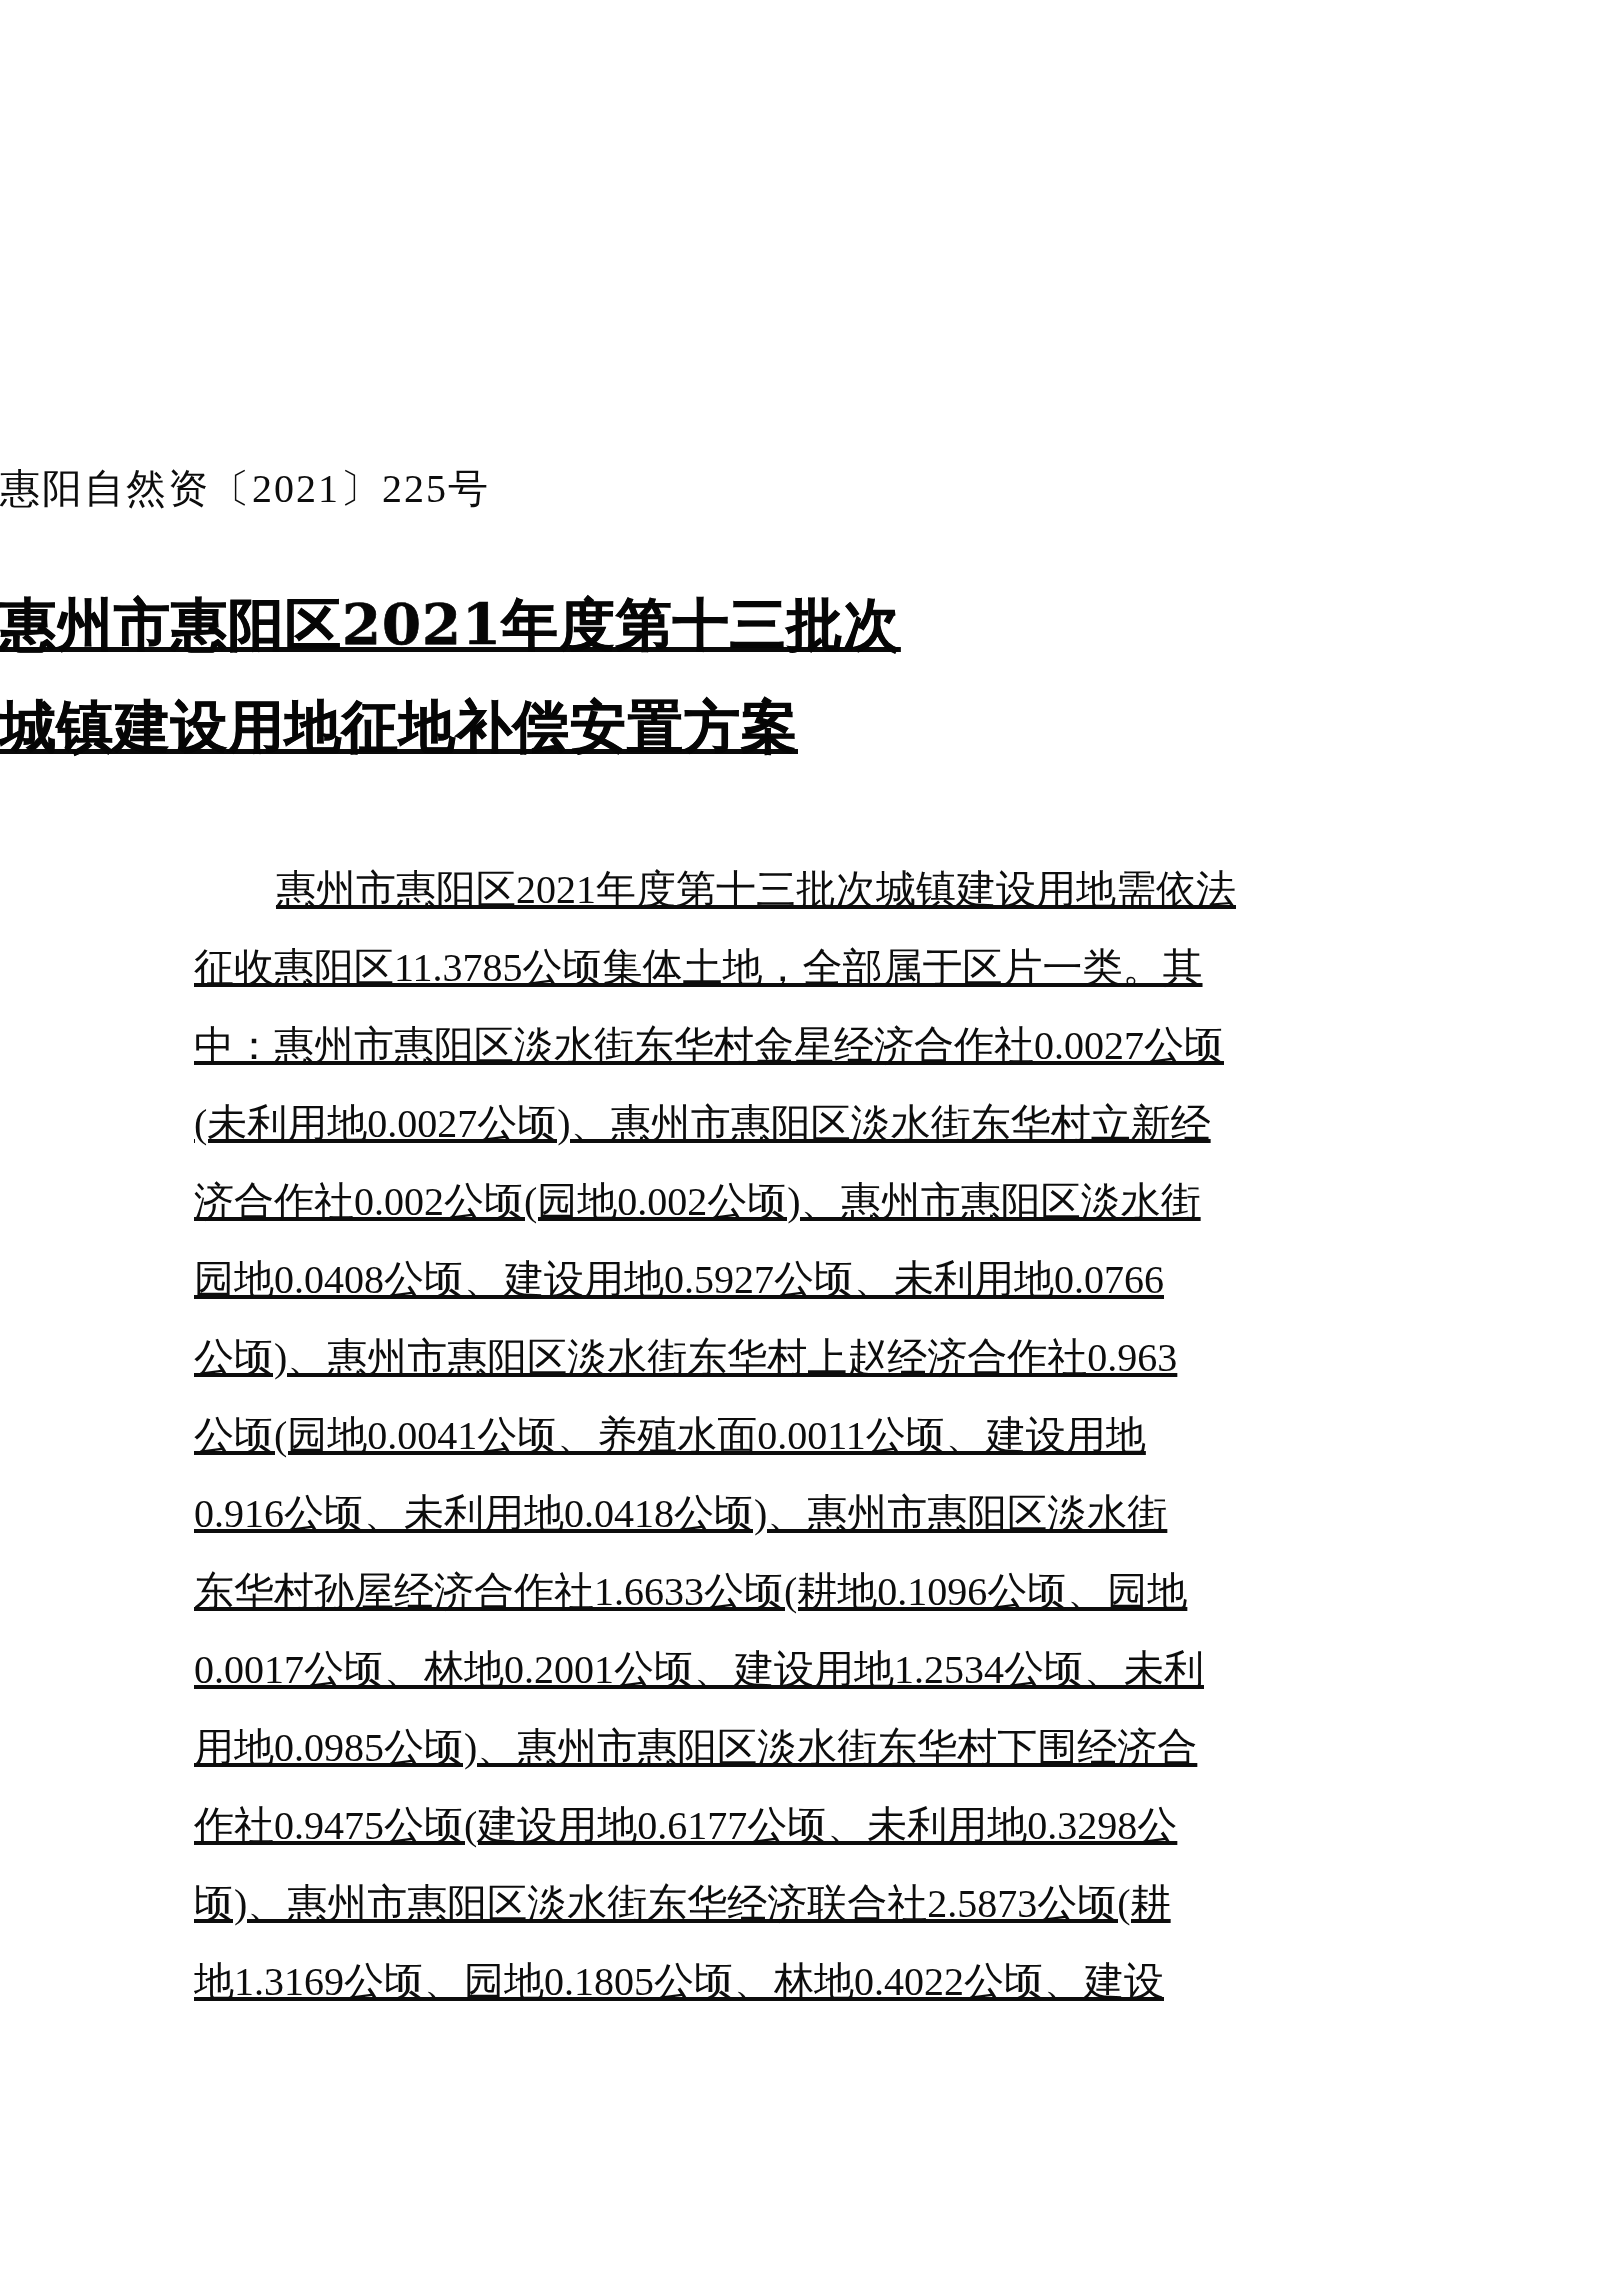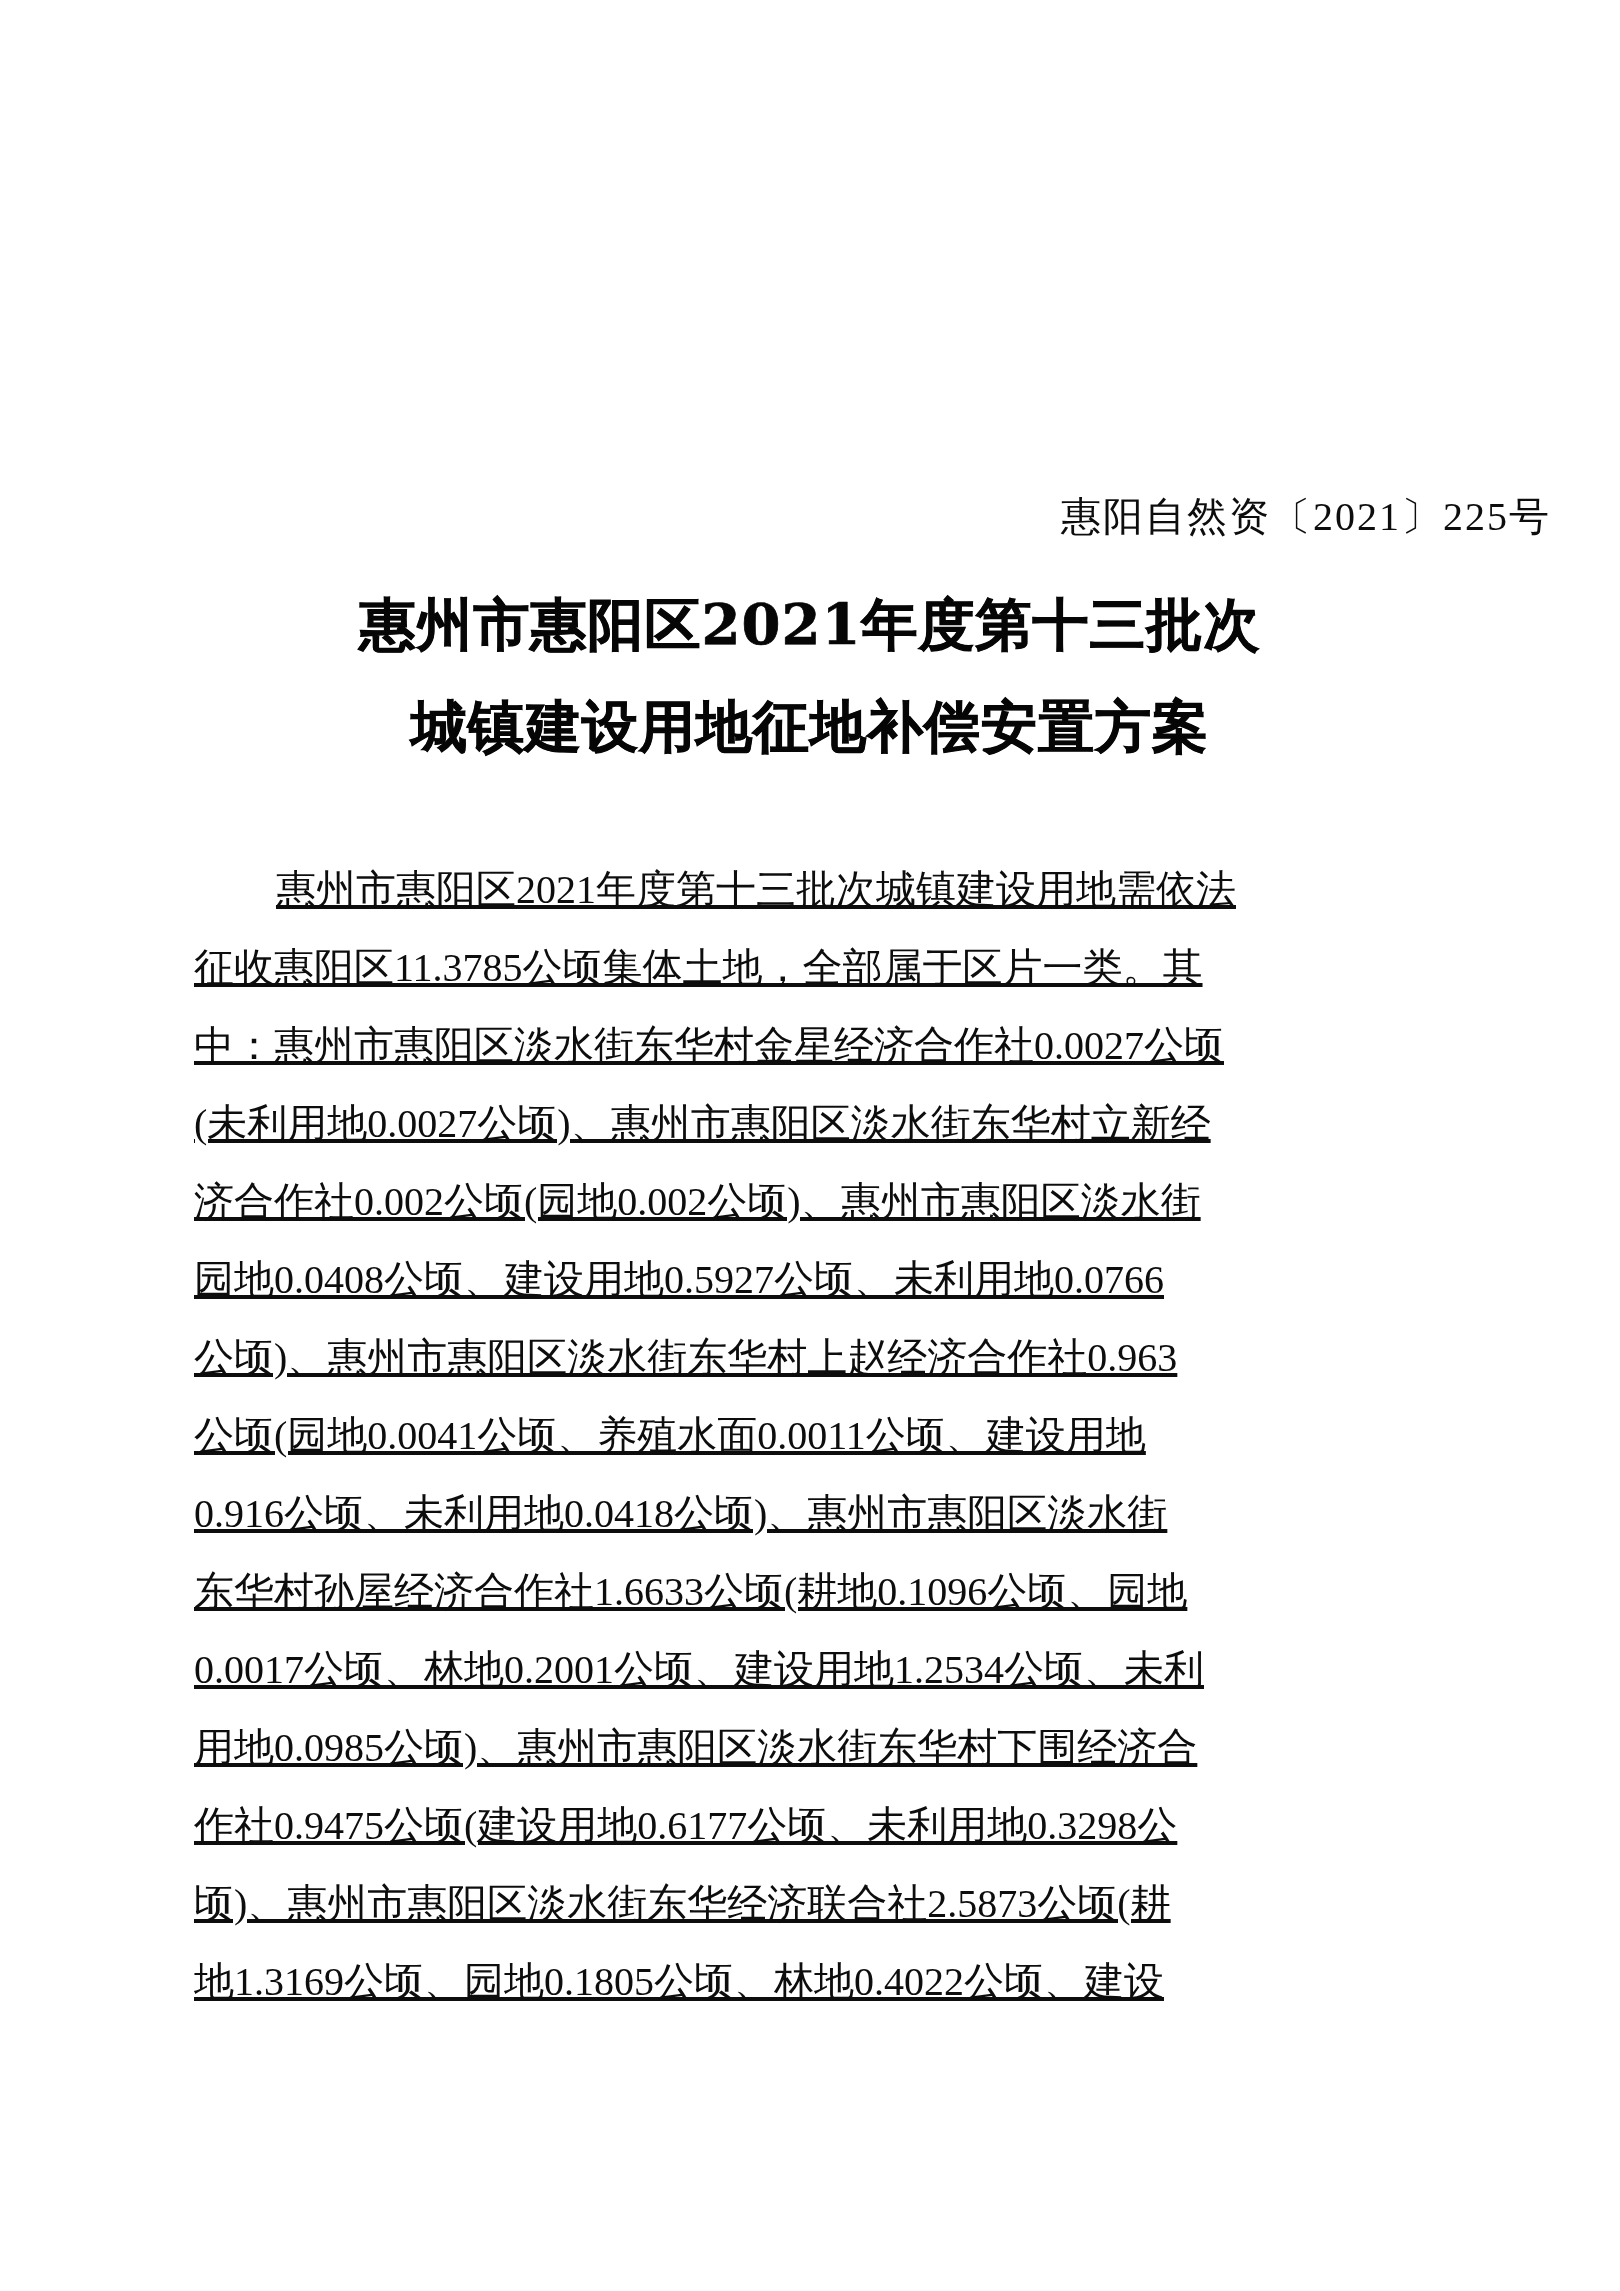--- a/index.html
+++ b/index.html
@@ -17,37 +17,36 @@
     height: 2292px;
     background: #ffffff;
     overflow: hidden;
     box-sizing: border-box;
   }
   .doc-number-row {
     position: absolute;
     top: 461px;
     left: 0;
     right: 0;
-    text-align: right;
+    text-align: left;
     padding-right: 69px;
-    margin-top: 28px;
   }
   .doc-number {
     font-size: 40px;
     letter-spacing: 2px;
     font-family: "Liberation Serif", "DejaVu Serif", serif;
     color: #0d0d0d;
     white-space: nowrap;
   }
   .title-block {
     position: absolute;
     top: 573px;
     left: 0;
     right: 0;
-    text-align: center;
+    text-decoration: underline;
   }
   .title-line {
     font-family: "DejaVu Serif", "Liberation Serif", serif;
     font-weight: bold;
     font-size: 56px;
     line-height: 102px;
     letter-spacing: 1px;
     color: #060606;
     white-space: nowrap;
     -webkit-text-stroke: 0.7px #060606;

